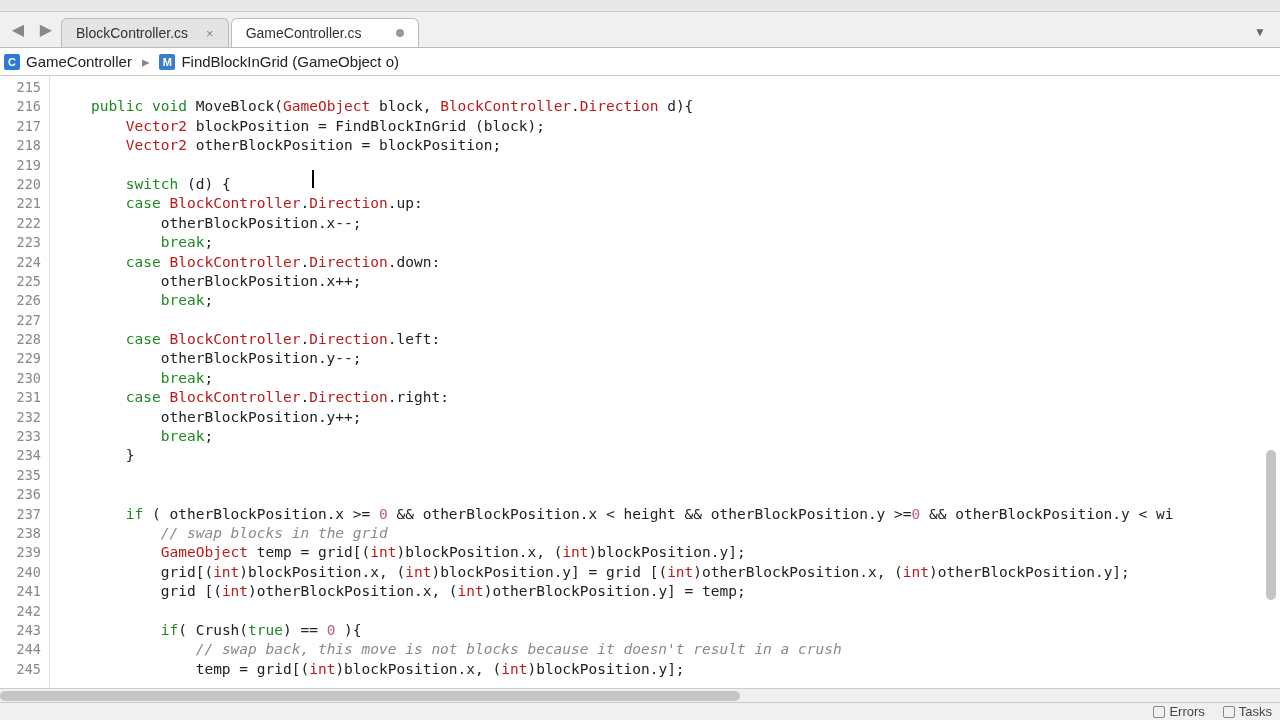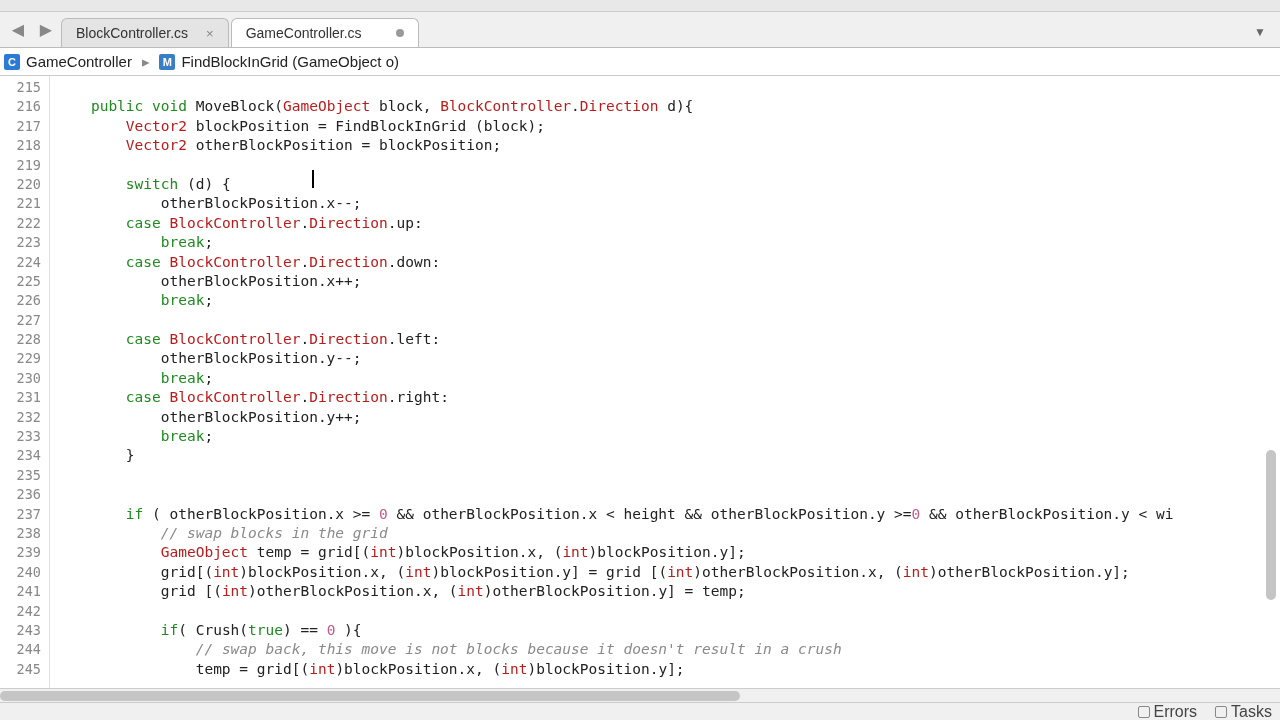--- a/index.html
+++ b/index.html
@@ -185,21 +185,21 @@
     border-radius: 5px;
   }
   .status-bar {
     height: 18px;
     background: #f0f0f0;
     border-top: 1px solid #ccc;
     display: flex;
     align-items: center;
     justify-content: flex-end;
     padding-right: 8px;
-    font-size: 16px;
+    font-size: 13px;
     color: #444;
   }
   .status-item {
     display: flex;
     align-items: center;
     margin-left: 18px;
   }
   .status-icon {
     width: 12px;
     height: 12px;
@@ -273,22 +273,22 @@
     </div>
   <div class="code-area">
     <div class="cursor-bar"></div>
 
     <div class="code-line"><span></span></div>
     <div class="code-line"><span>    </span><span class="kw">public</span><span> </span><span class="kw">void</span><span> MoveBlock(</span><span class="type">GameObject</span><span> block, </span><span class="type">BlockController</span><span>.</span><span class="type">Direction</span><span> d){</span></div>
     <div class="code-line"><span>        </span><span class="type">Vector2</span><span> blockPosition = FindBlockInGrid (block);</span></div>
     <div class="code-line"><span>        </span><span class="type">Vector2</span><span> otherBlockPosition = blockPosition;</span></div>
     <div class="code-line"><span></span></div>
     <div class="code-line"><span>        </span><span class="kw">switch</span><span> (d) {</span></div>
+    <div class="code-line"><span>        </span><span class="kw">case</span><span> </span><span class="type">BlockController</span><span>.</span><span class="type">Direction</span><span>.up:</span></div>
     <div class="code-line"><span>            otherBlockPosition.x--;</span></div>
-    <div class="code-line"><span>        </span><span class="kw">case</span><span> </span><span class="type">BlockController</span><span>.</span><span class="type">Direction</span><span>.up:</span></div>
     <div class="code-line"><span>            </span><span class="kw">break</span><span>;</span></div>
     <div class="code-line"><span>        </span><span class="kw">case</span><span> </span><span class="type">BlockController</span><span>.</span><span class="type">Direction</span><span>.down:</span></div>
     <div class="code-line"><span>            otherBlockPosition.x++;</span></div>
     <div class="code-line"><span>            </span><span class="kw">break</span><span>;</span></div>
     <div class="code-line"><span></span></div>
     <div class="code-line"><span>        </span><span class="kw">case</span><span> </span><span class="type">BlockController</span><span>.</span><span class="type">Direction</span><span>.left:</span></div>
     <div class="code-line"><span>            otherBlockPosition.y--;</span></div>
     <div class="code-line"><span>            </span><span class="kw">break</span><span>;</span></div>
     <div class="code-line"><span>        </span><span class="kw">case</span><span> </span><span class="type">BlockController</span><span>.</span><span class="type">Direction</span><span>.right:</span></div>
     <div class="code-line"><span>            otherBlockPosition.y++;</span></div>

